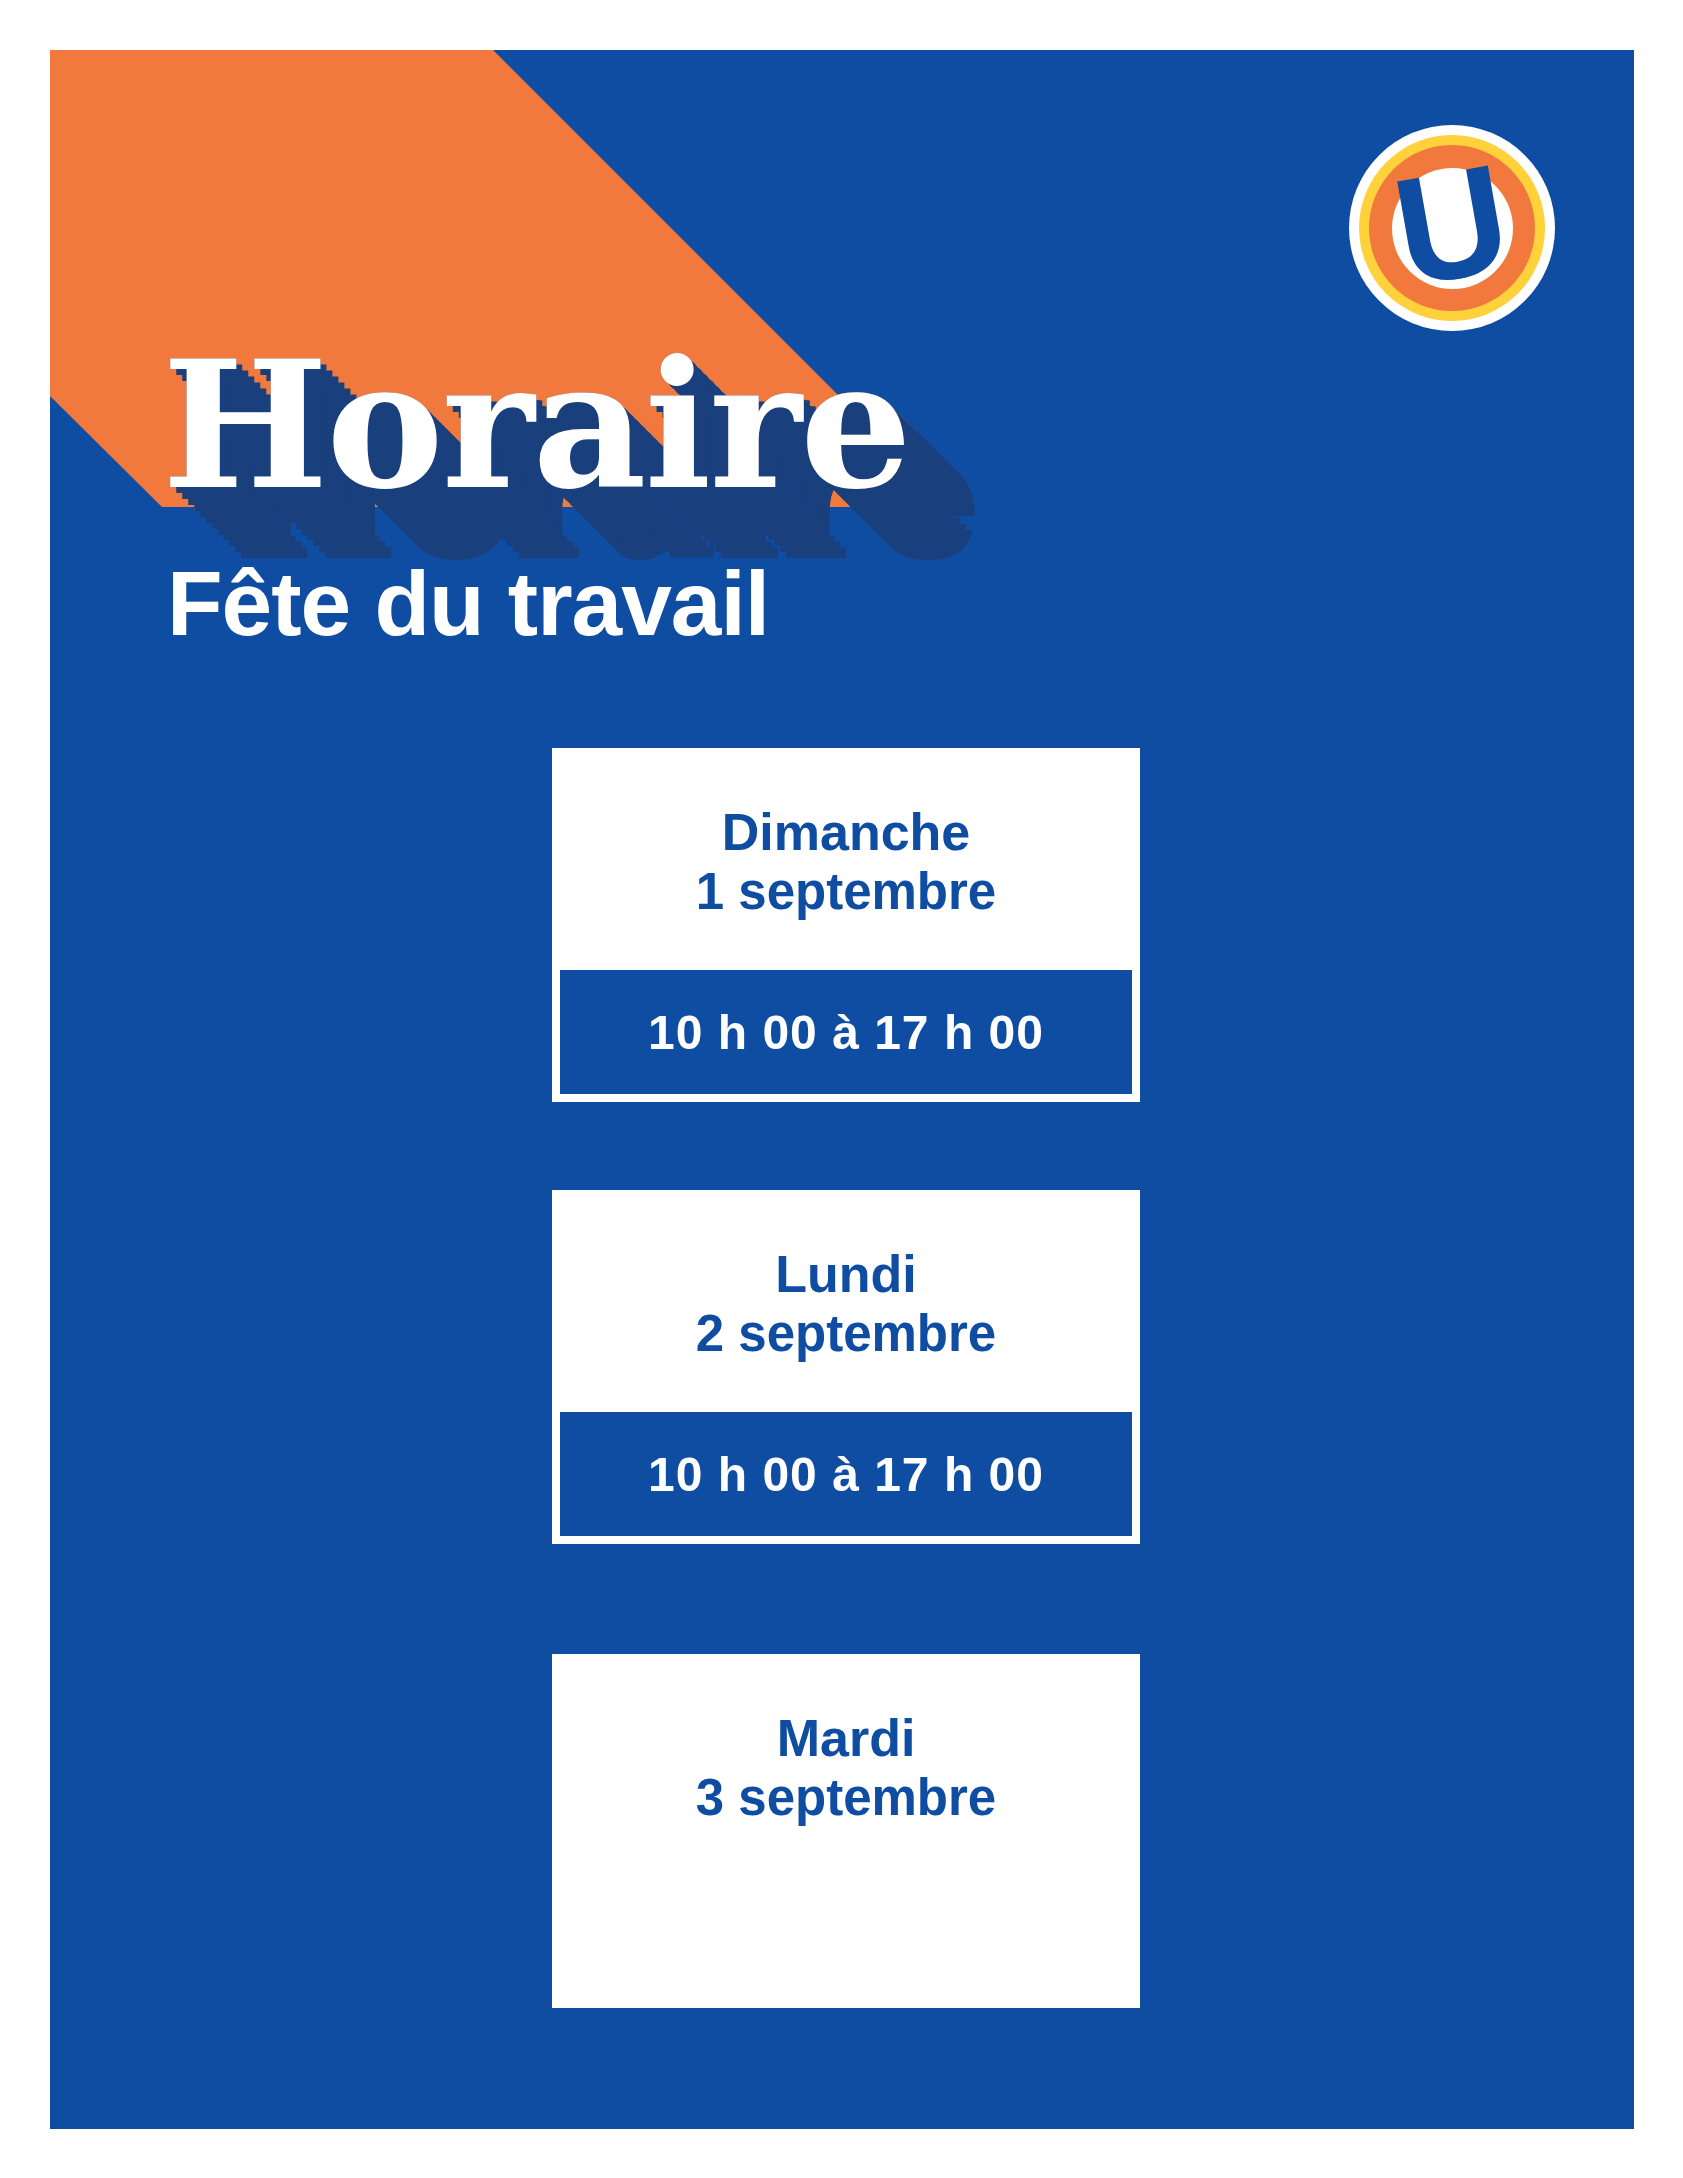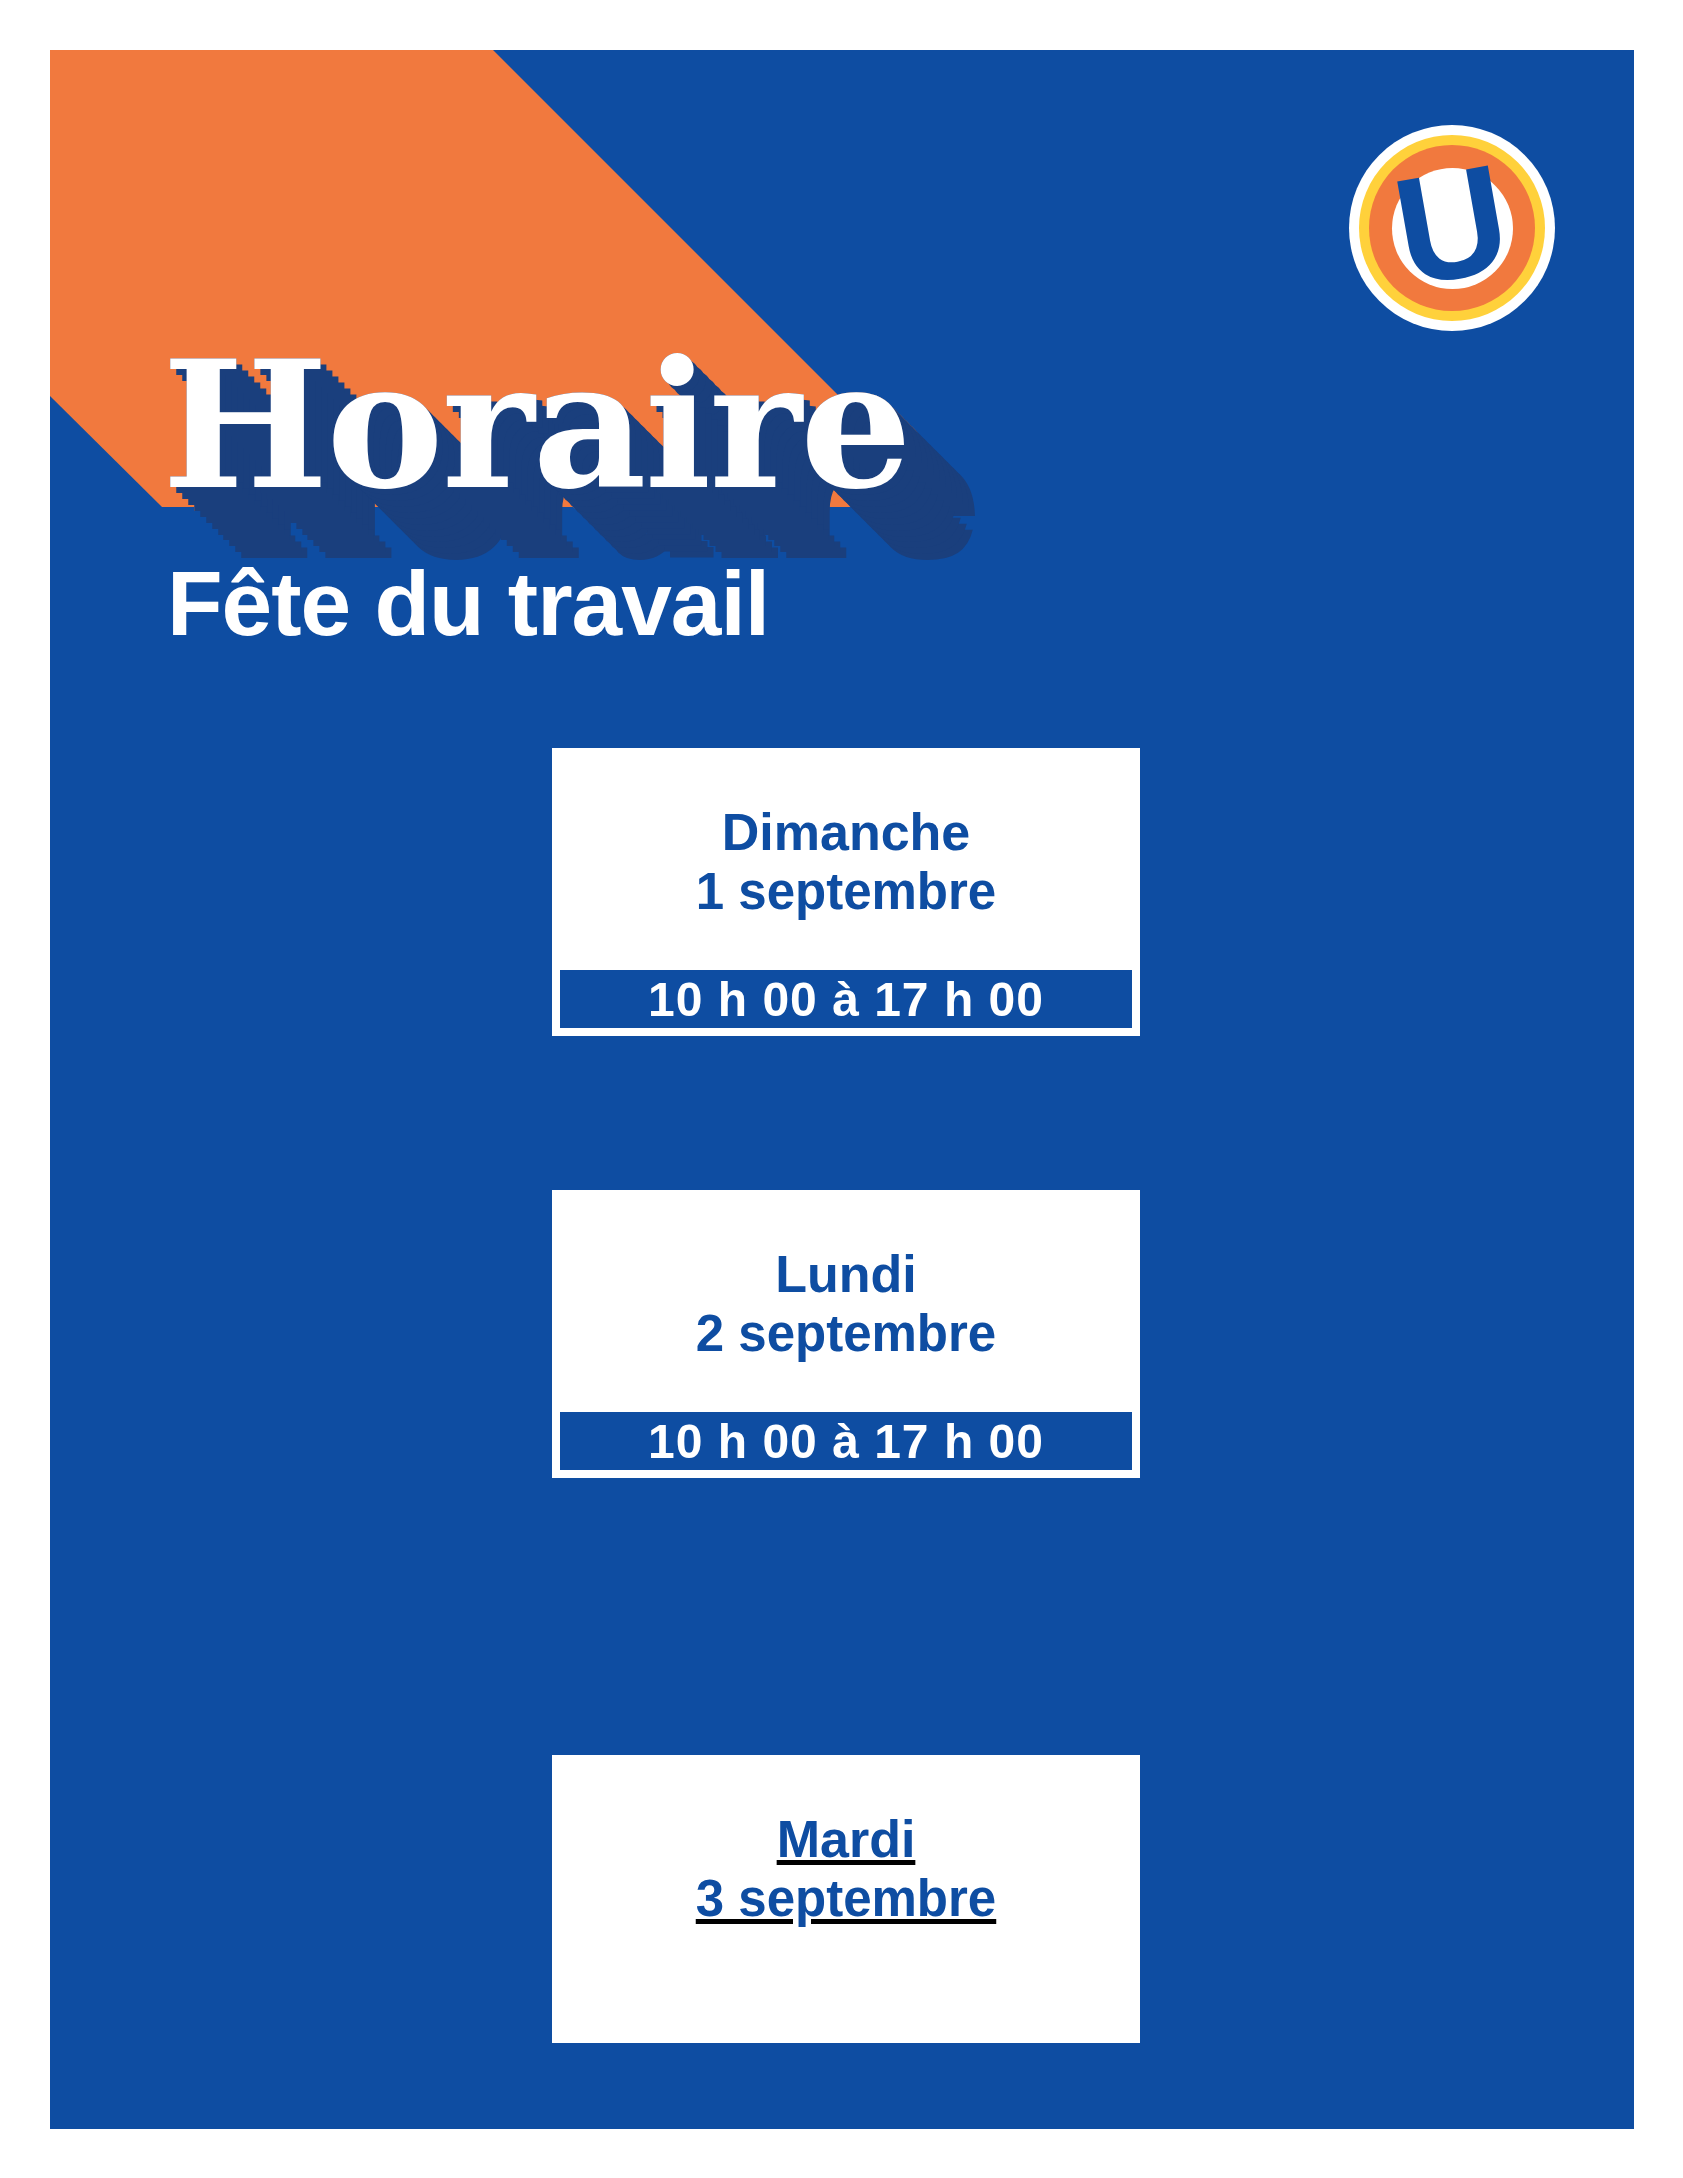--- a/index.html
+++ b/index.html
@@ -57,25 +57,25 @@
   .logo .inner{
     width:121px;height:121px;background:#FFFFFF;border-radius:50%;
     display:flex;align-items:center;justify-content:center;
   }
   .logo .u{
     font-weight:bold;font-size:153px;line-height:153px;color:#0E4DA2;
     transform:rotate(-10deg) translateY(-4px);
   }
   
   .card{
-    position:absolute;left:502px;width:588px;height:288px;background:#FFFFFF;
+    position:absolute;left:502px;width:588px;height:354px;background:#FFFFFF;
   }
   .card.c1{top:698px;}
   .card.c2{top:1140px;}
-  .card.c3{top:1705px;text-decoration:underline;}
+  .card.c3{top:1604px;}
   .day-area{
     height:222px;display:flex;flex-direction:column;
     align-items:center;justify-content:center;padding-top:6px;box-sizing:border-box;
     color:#0E4DA2;font-weight:bold;text-align:center;
   }
   .day-line{font-size:52px;line-height:59px;}
   .date-line{font-size:51px;line-height:59px;}
   .time-box{
     position:absolute;left:8px;right:8px;top:222px;bottom:8px;
     background:#0E4DA2;display:flex;align-items:center;justify-content:center;

